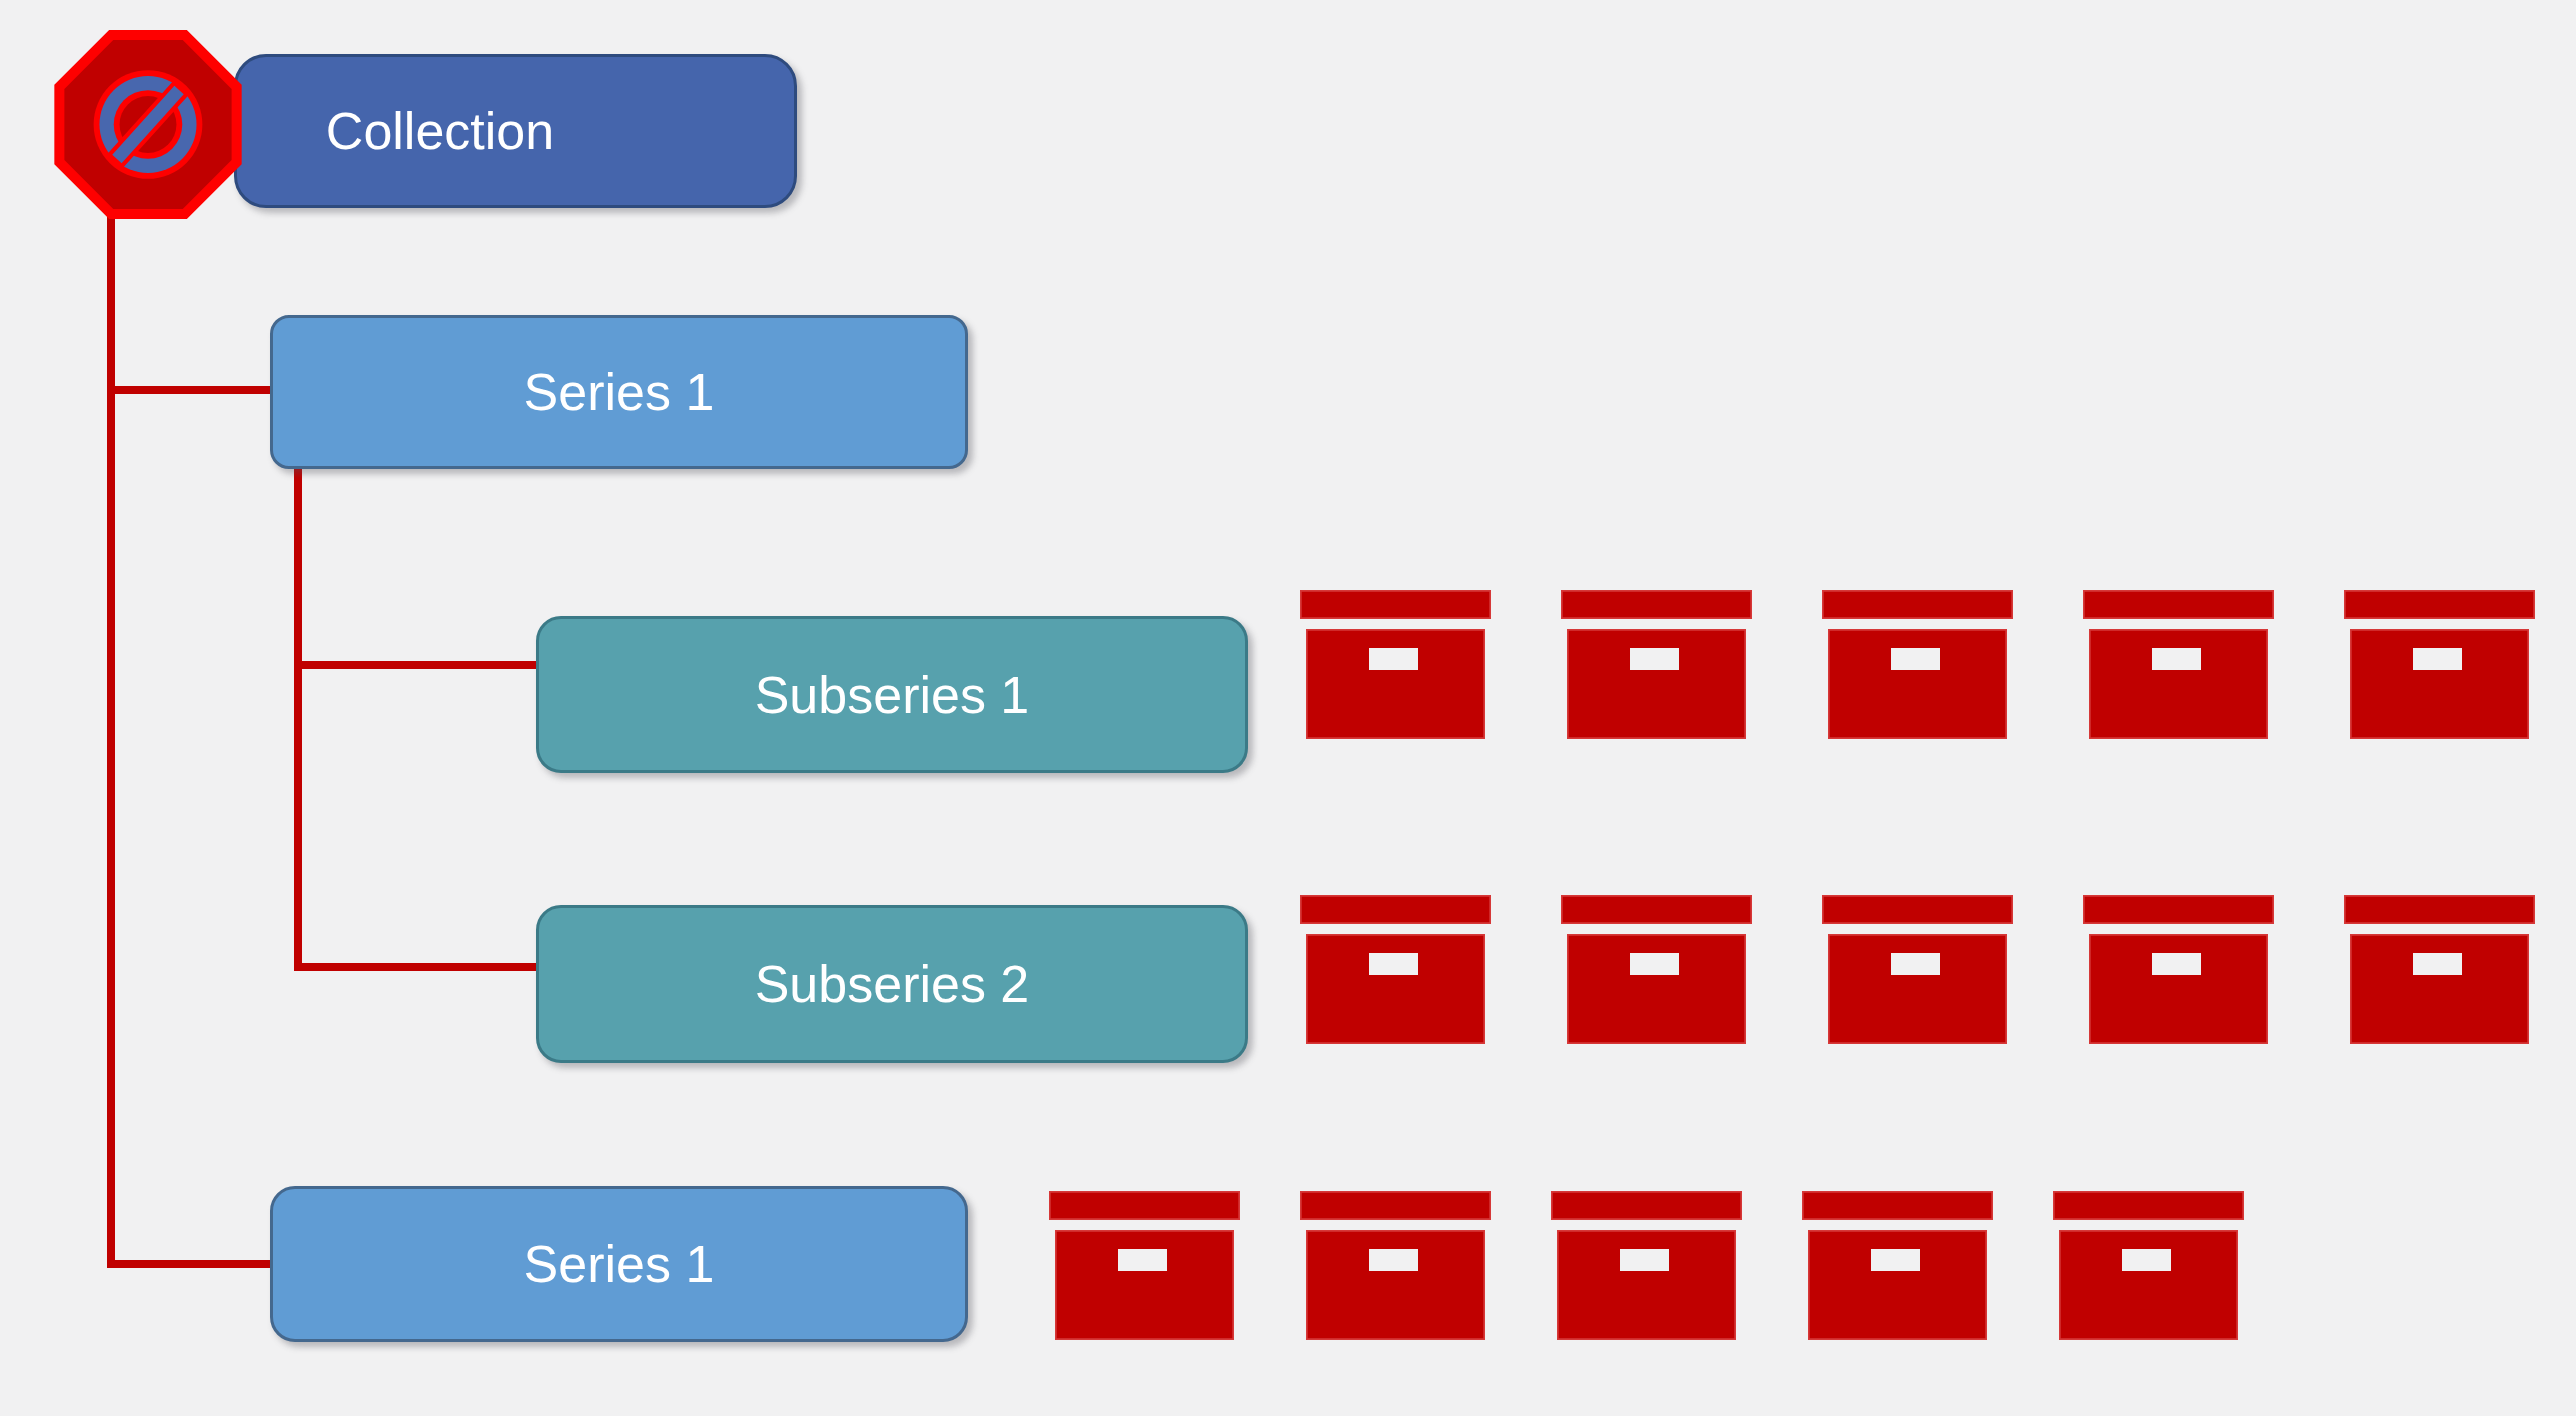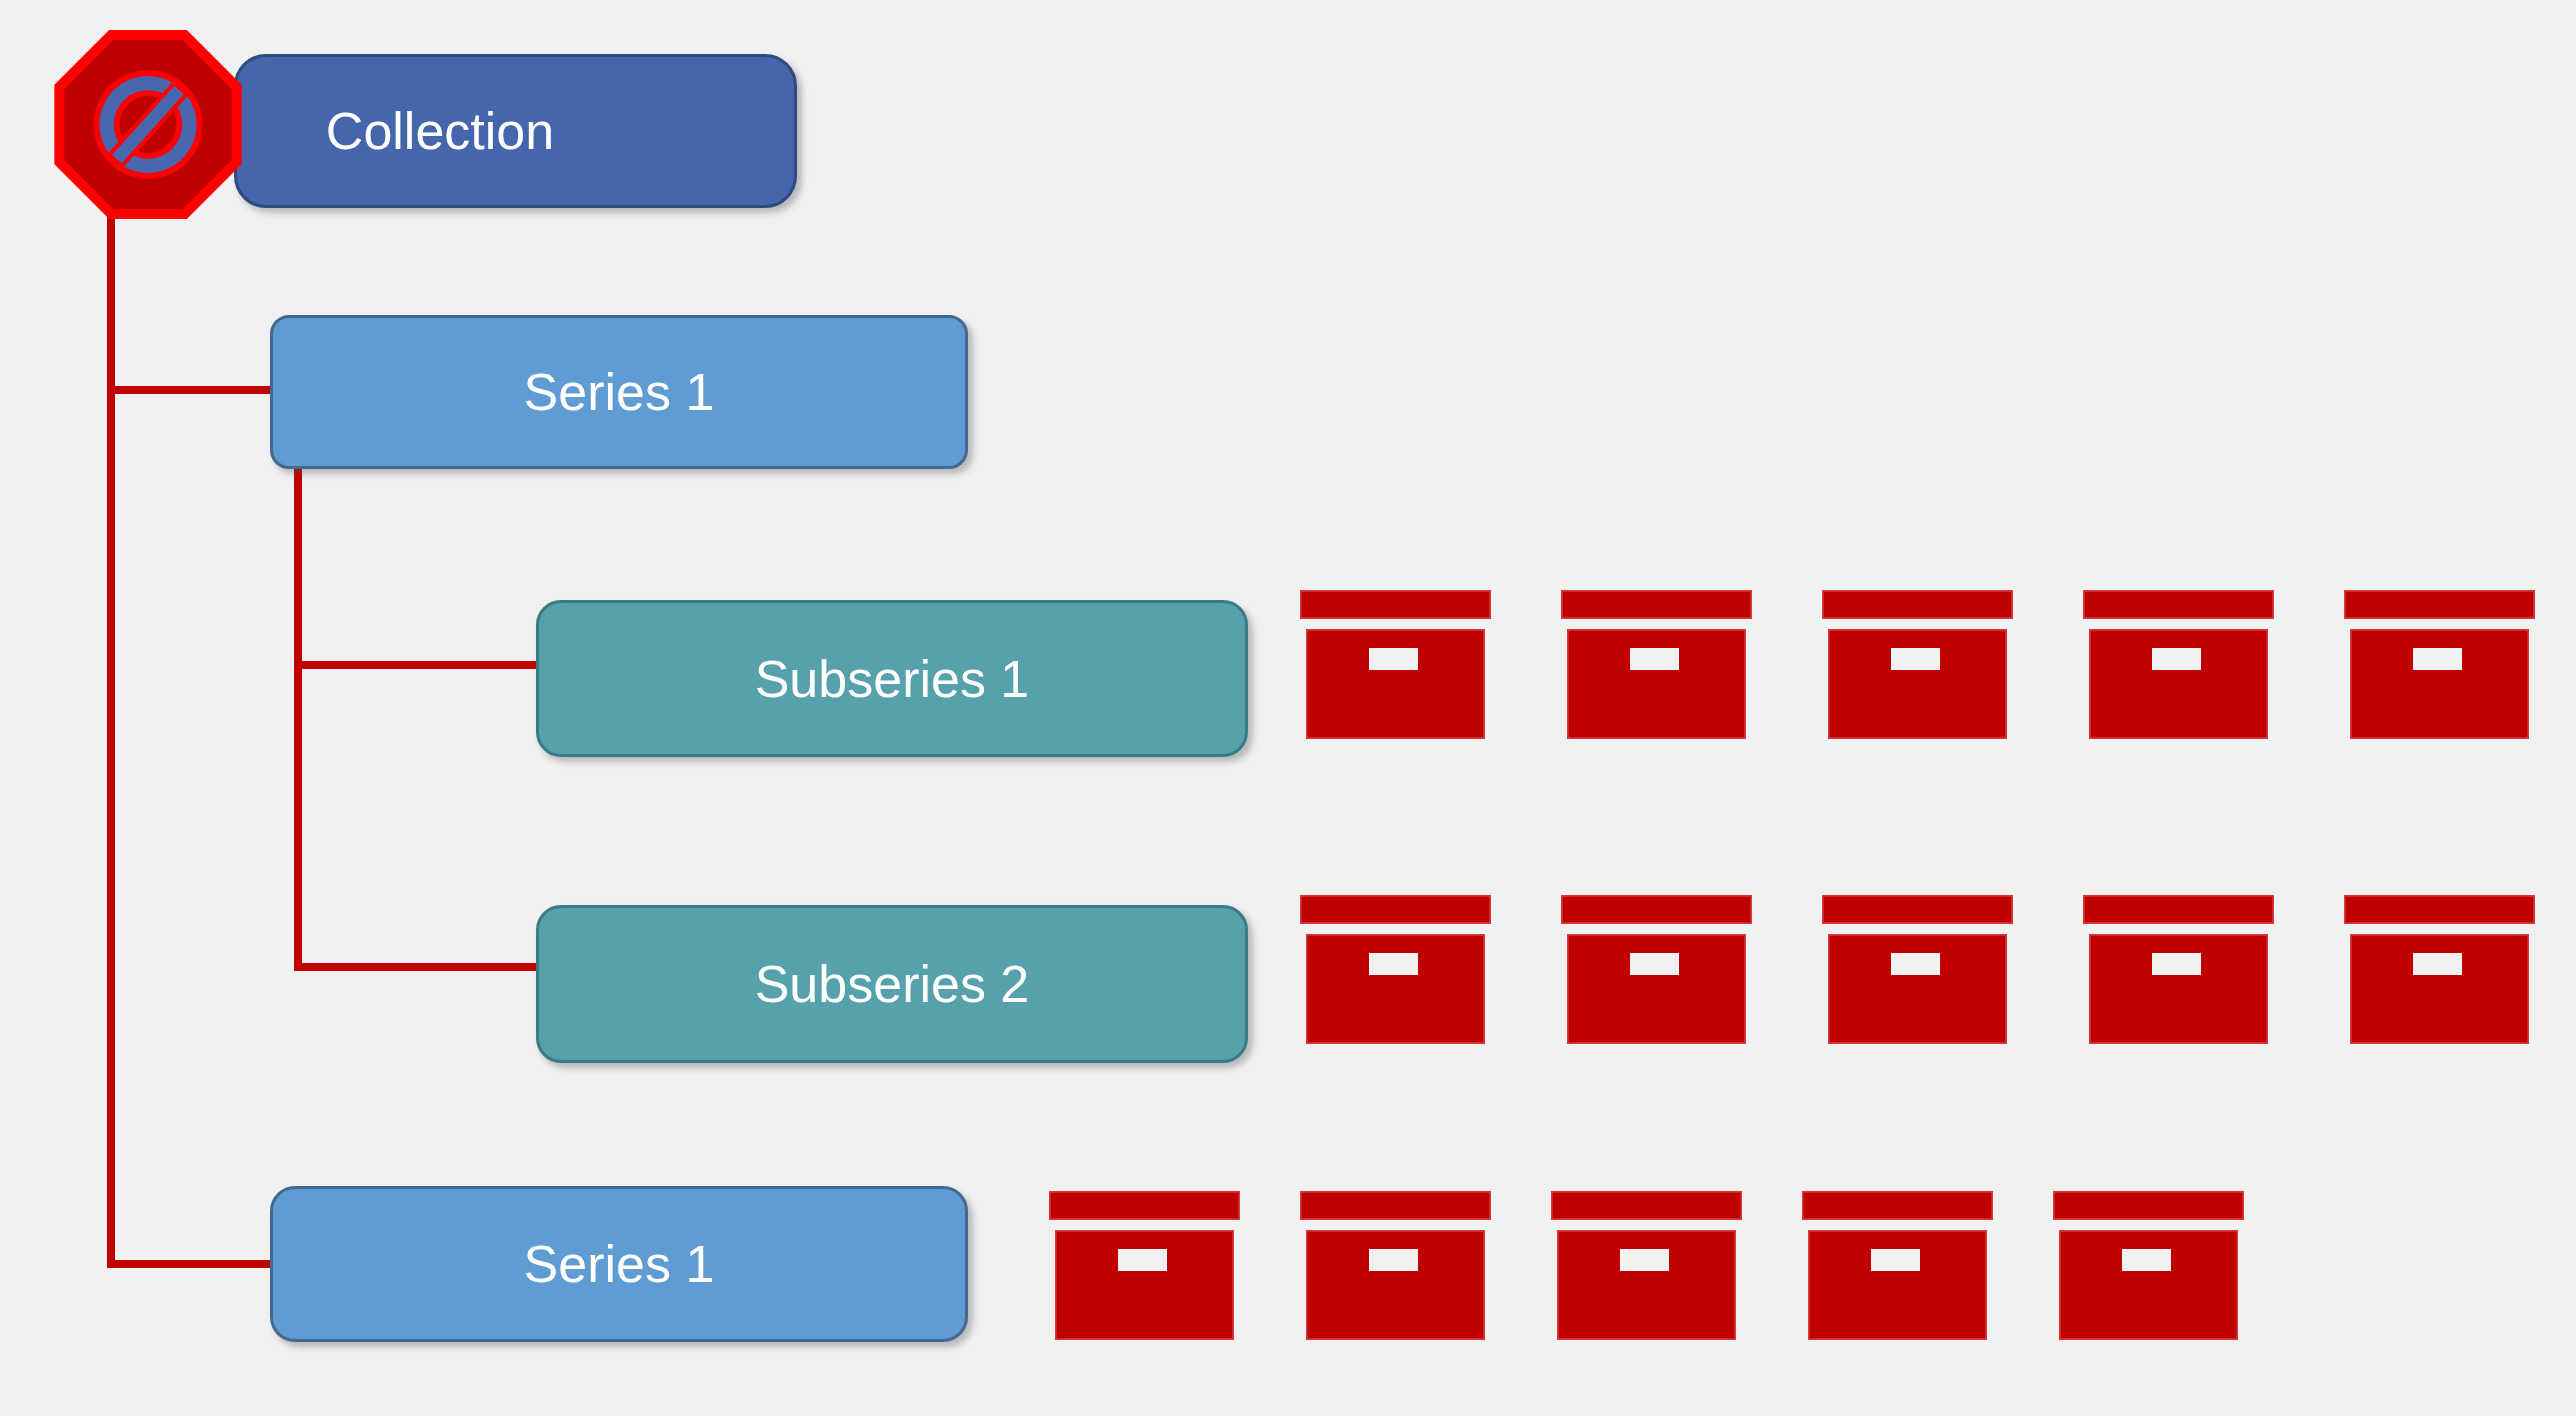--- a/index.html
+++ b/index.html
@@ -45,21 +45,21 @@
     border-radius:32px;
     padding-right:151px; 
   }
   .node-series1{
     left:270px;top:315px;width:698px;height:154px;
     background:var(--series-fill);
     border:3.3px solid var(--series-border);
     border-radius:19px;
   }
   .node-subseries1{
-    left:536px;top:600px;width:712px;height:157px;
+    left:536px;top:616px;width:712px;height:157px;
     background:var(--subseries-fill);
     border:3.3px solid var(--subseries-border);
     border-radius:25px;
   }
   .node-subseries2{
     left:536px;top:890px;width:712px;height:158px;
     background:var(--subseries-fill);
     border:3.3px solid var(--subseries-border);
     border-radius:25px;
     margin-top:15px;

